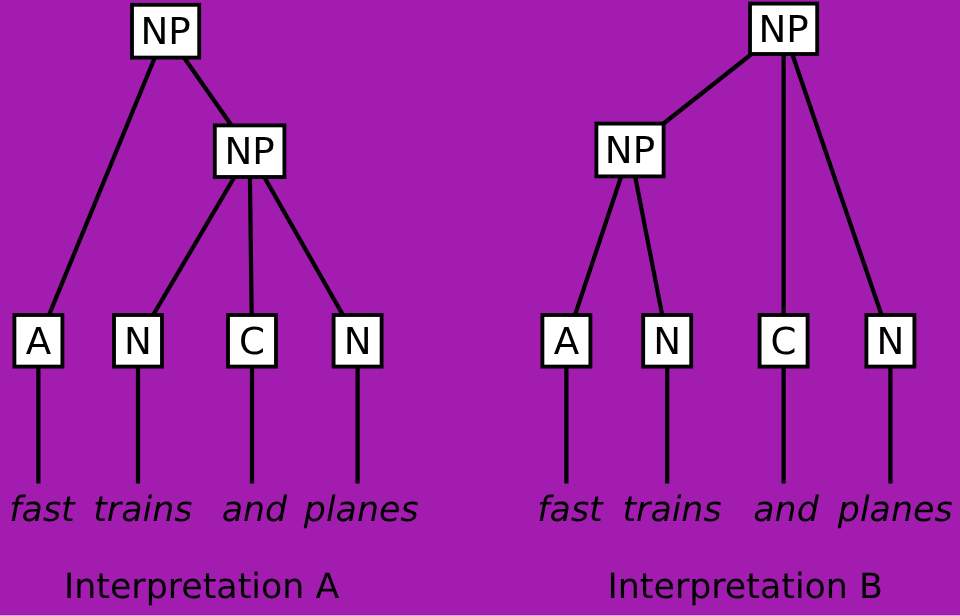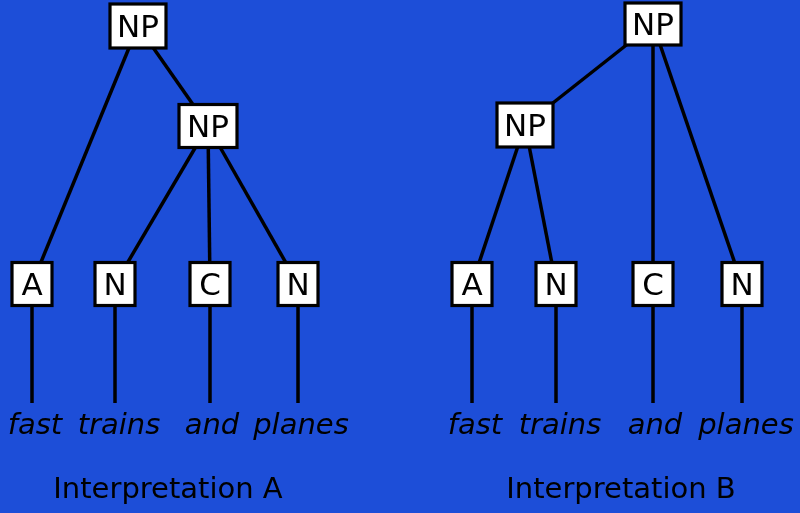--- a/index.html
+++ b/index.html
@@ -7,21 +7,21 @@
     padding: 0;
     width: 800px;
     height: 513px;
     background: #ffffff;
     overflow: hidden;
   }
   .stage {
     position: relative;
     width: 800px;
     height: 513px;
-    background: #1d4ed8;
+    background: #a21caf;
   }
   svg text {
     font-family: "DejaVu Sans", "Liberation Sans", sans-serif;
     fill: #000000;
   }
   .node-label { font-size: 31px; }
   .word { font-size: 29px; font-style: italic; }
   .caption { font-size: 29px; }
 </style>
 </head>

